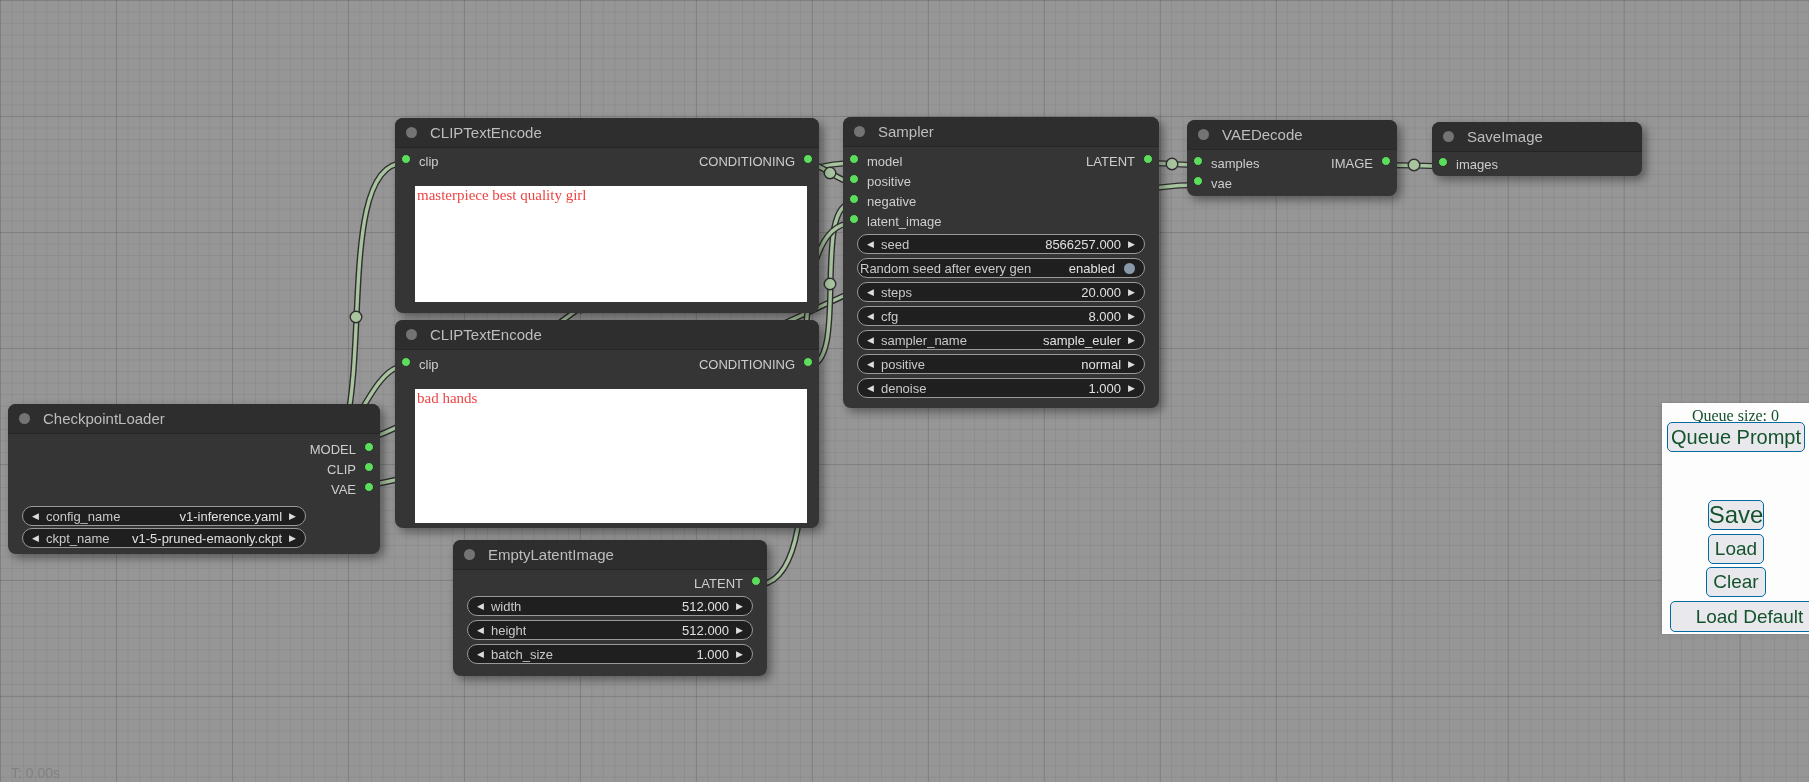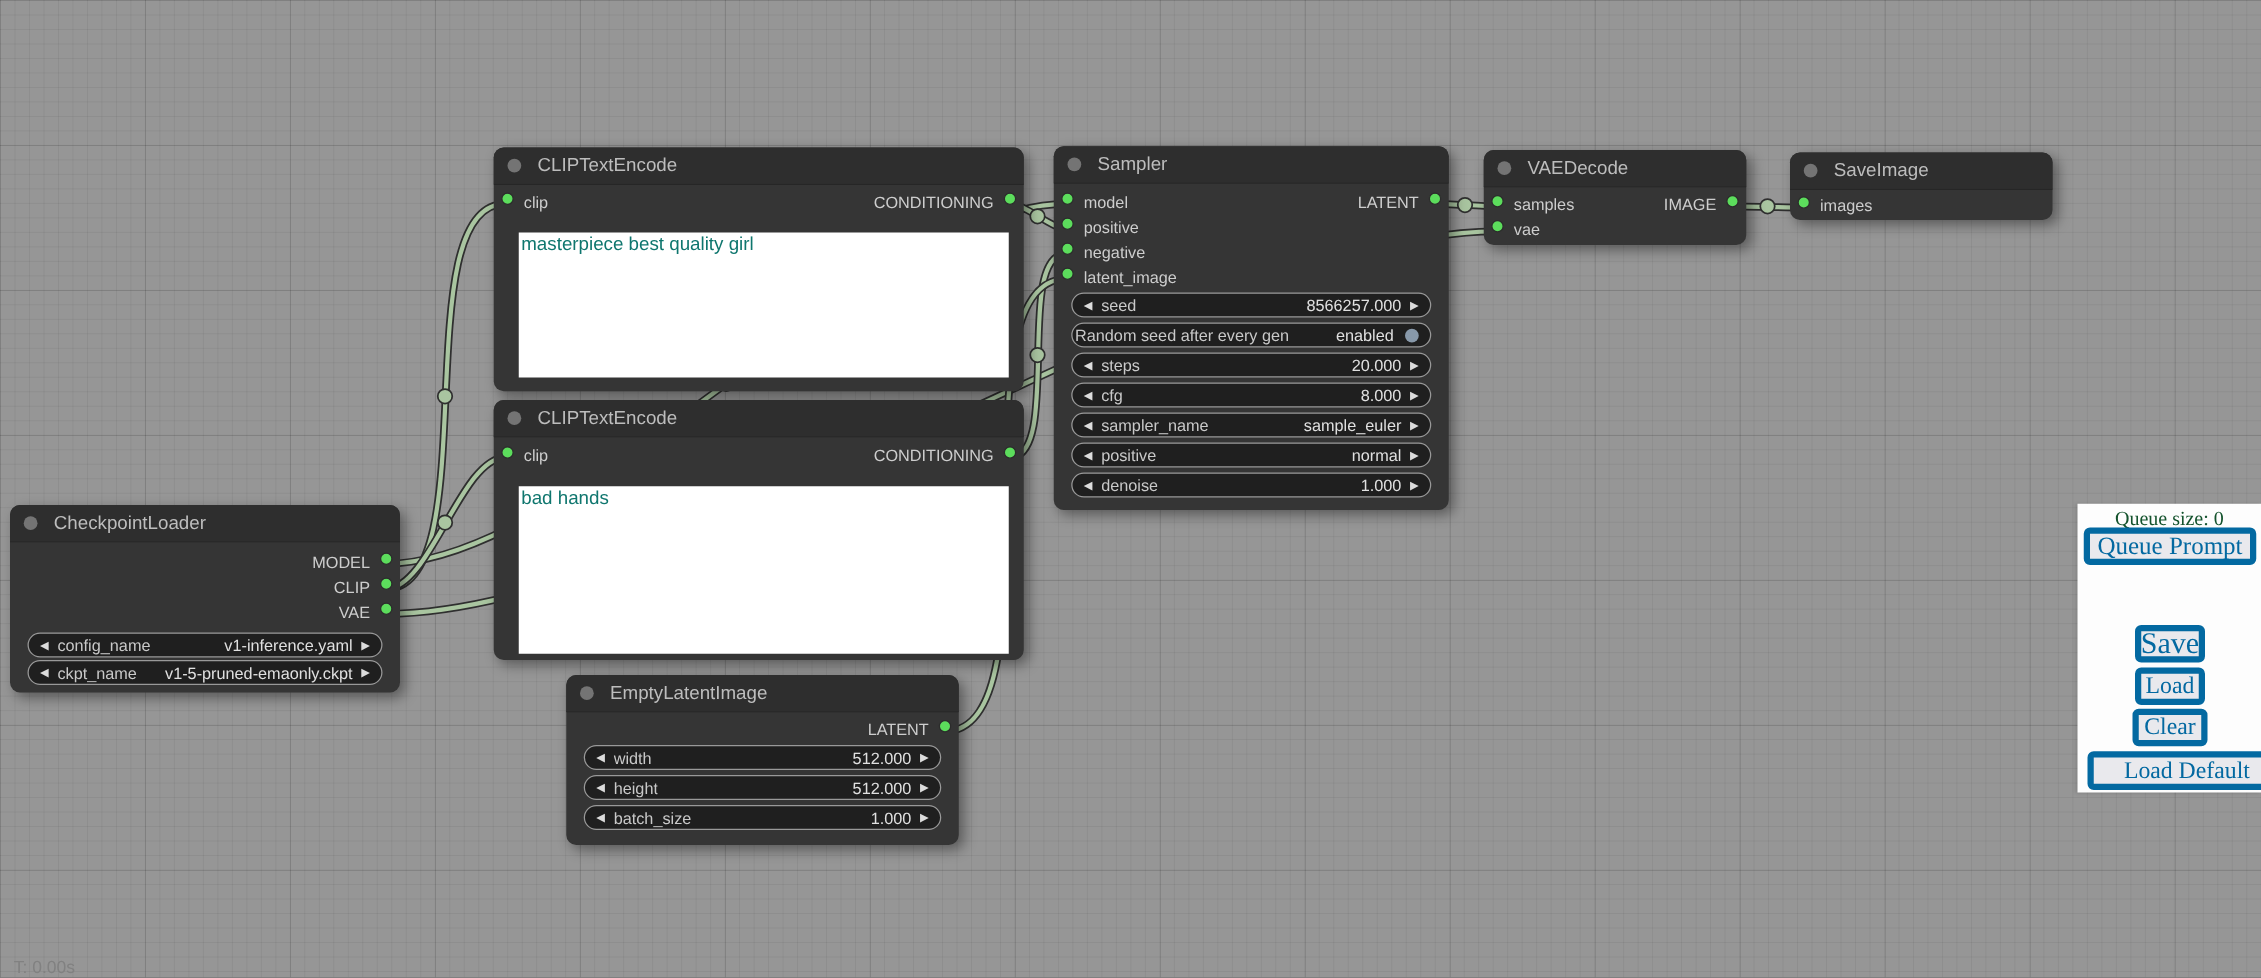--- a/index.html
+++ b/index.html
@@ -31,28 +31,28 @@
   .slot.out{right:6px;}
   .sdot{width:10px;height:10px;border-radius:50%;background:var(--slot-dot,#5cdd5c);
     border:1px solid #2c2c2c;box-sizing:border-box;flex:none;}
   .widget{position:absolute;height:20px;background:#1f1f1f;border:1px solid #999999;border-radius:10px;
     display:flex;align-items:center;font-size:13px;color:#c9c9c9;box-sizing:border-box;padding:0 9px;gap:7px;}
   .arr{font-size:9px;color:#dcdcdc;flex:none;line-height:18px;}
   .wl{white-space:nowrap;overflow:hidden;}
   .wv{margin-left:auto;color:#e0e0e0;white-space:nowrap;}
   .toggle-dot{width:11px;height:11px;border-radius:50%;background:var(--toggle-on,#8899aa);flex:none;margin-left:2px;}
   .textwidget{position:absolute;background:#ffffff;border:none;outline:none;resize:none;
-    font-family:Liberation Sans, sans-serif;font-size:15px;line-height:17px;color:#0f766e;padding:1px 2px;box-sizing:border-box;overflow:hidden;}
+    font-family:Liberation Serif, serif;font-size:15px;line-height:17px;color:#ef4444;padding:1px 2px;box-sizing:border-box;overflow:hidden;}
 
   #menu{position:absolute;left:1662px;top:403px;width:147px;height:231px;background:#fdfdfd;z-index:3;
     box-shadow:-1px 0 3px rgba(0,0,0,0.15);}
   .qsize{position:absolute;left:0;right:0;top:4px;text-align:center;
     font-family:"Liberation Serif",serif;font-size:16px;color:#14532d;}
-  .btn{position:absolute;background:#e9e9ed;border:5px solid #0369a1;border-radius:5px;color:#0369a1;
-    display:flex;align-items:center;justify-content:center;font-family:Liberation Serif, serif;
+  .btn{position:absolute;background:#e9e9ed;border:1px solid #0369a1;border-radius:5px;color:#14532d;
+    display:flex;align-items:center;justify-content:center;font-family:Liberation Sans, sans-serif;
     box-sizing:border-box;white-space:nowrap;cursor:pointer;}
   #btn-queue{left:5px;top:19px;width:138px;height:30px;font-size:20px;}
   #btn-save{left:46px;top:97px;width:56px;height:30px;font-size:24px;}
   #btn-load{left:46px;top:131px;width:56px;height:30px;font-size:19px;}
   #btn-clear{left:44px;top:164px;width:60px;height:30px;font-size:19px;}
   #btn-load-default{left:8px;top:198px;width:159px;height:31px;font-size:19px;}
 </style>
 </head>
 <body>
 
@@ -101,21 +101,21 @@
     <circle class="ldot" cx="356" cy="317" r="5.8"></circle>
     <circle class="ldot" cx="356" cy="418" r="5.8"></circle>
     <circle class="ldot" cx="753" cy="338" r="5.8"></circle>
     <circle class="ldot" cx="830" cy="173" r="5.8"></circle>
     <circle class="ldot" cx="830" cy="284" r="5.8"></circle>
     <circle class="ldot" cx="804" cy="404" r="5.8"></circle>
     <circle class="ldot" cx="1172" cy="164" r="5.8"></circle>
     <circle class="ldot" cx="1414" cy="165" r="5.8"></circle>
   </svg>
 
-  <div class="node" style="left:8px;top:404px;width:312px;height:150px;">
+  <div class="node" style="left:8px;top:404px;width:372px;height:150px;">
     <div class="ntitle">
       <span class="cdot"></span>
       <span class="ttext">CheckpointLoader</span>
     </div>
     <div class="slot out" style="top:38px;">
       <span>MODEL</span>
         <span class="sdot"></span>
     </div>
     <div class="slot out" style="top:58px;">
       <span>CLIP</span>

